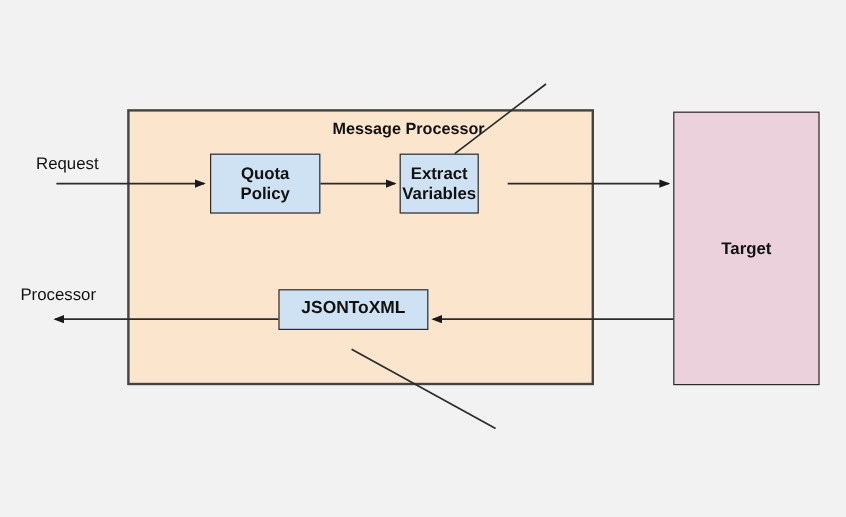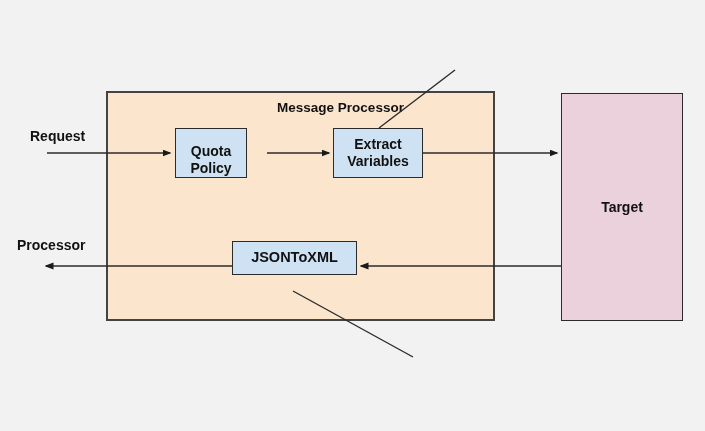--- a/index.html
+++ b/index.html
@@ -35,34 +35,34 @@
     font-size: 13.5px;
     color: #111;
     margin-left: 40px;
   }
   .node {
     background: var(--node-fill, #cfe2f3);
     border: 1.5px solid var(--node-border, #2b2b2b);
     font-size: 14px;
     line-height: 1.22;
   }
-  .quota   { left: 175px; top: 128px; width: 72px;  height: 50px; align-items: flex-end; }
+  .quota   { left: 175px; top: 128px; width: 92px;  height: 50px; }
   .quota   .wrap { width: 62px; }
-  .extract { left: 333px; top: 128px; width: 90px;  height: 50px; }
+  .extract { left: 333px; top: 128px; width: 66px;  height: 50px; }
   .extract .wrap { width: 72px; }
   .jsontoxml { left: 232px; top: 241px; width: 125px; height: 34px; font-size: 14.5px; }
   .target {
     left: 561px; top: 93px; width: 122px; height: 228px;
     background: var(--target-fill, #ead1dc);
     border: 1.5px solid var(--node-border, #2b2b2b);
     font-size: 14px;
   }
   .flow-label {
     position: absolute;
-    font-weight: bold;
+    font-weight: normal;
     font-size: 14px;
     color: #111;
   }
   .request-label  { left: 30px; top: 128px; }
   .response-label { left: 17px; top: 237px; }
   .annotation {
     position: absolute;
     font-size: 13.5px;
     color: #222;
     line-height: 1.28;

